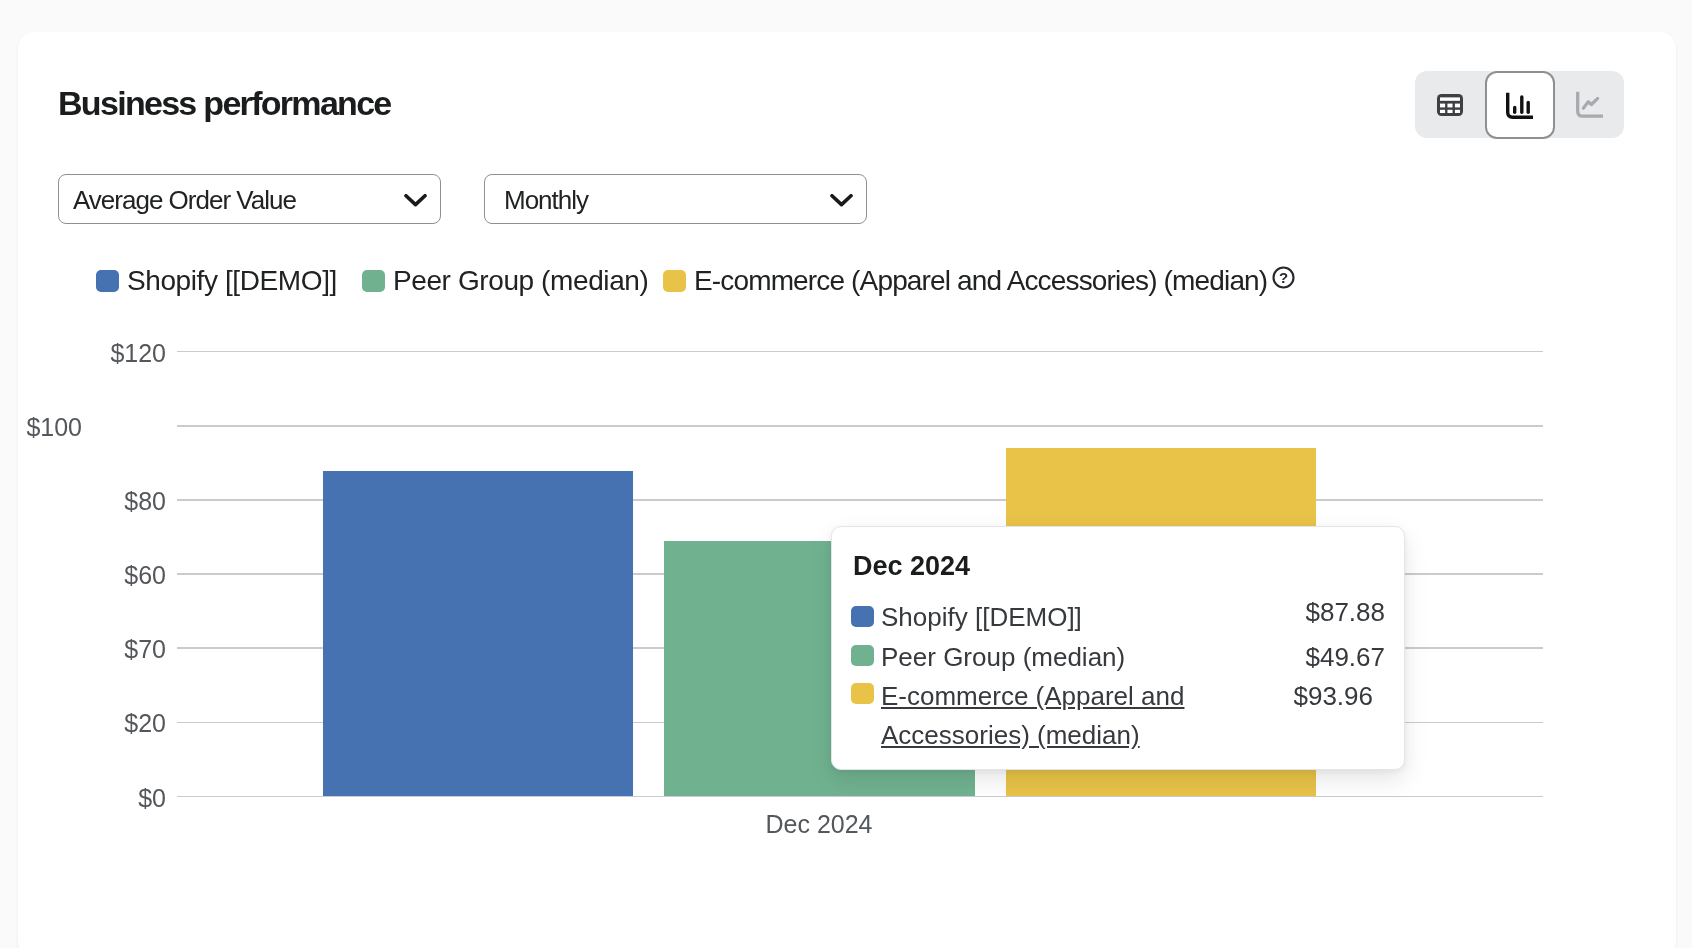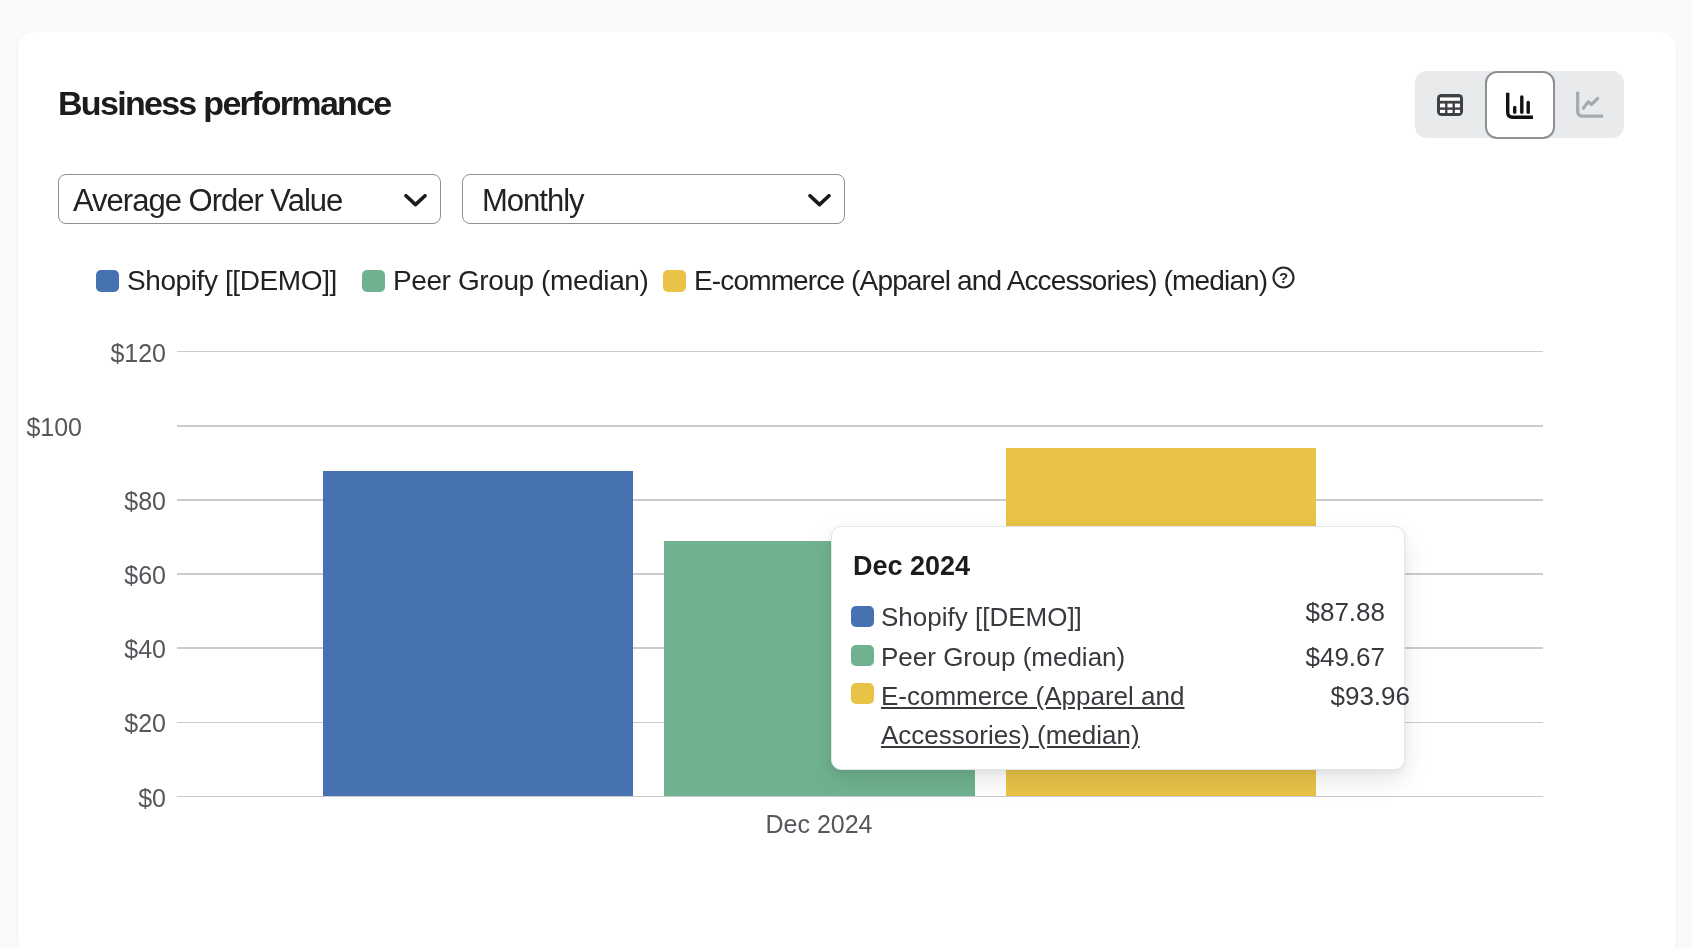--- a/index.html
+++ b/index.html
@@ -13,25 +13,25 @@
   }
   #title {
     position:absolute; left:58px; top:62px;
     font-size:34px; line-height:34px; font-weight:700; color:#1a1c1d;
     letter-spacing:-1.7px;
   }
   .sel {
     position:absolute; top:150px; height:50px; width:383px;
     border:1.5px solid #8c9196; border-radius:8px; background:#fff;
     display:flex; align-items:center; padding-left:14px; padding-top:3px;
-    font-size:31px; color:#202223; letter-spacing:-1px;
+    font-size:26px; color:#202223; letter-spacing:-1px;
   }
   .sel svg { position:absolute; right:13px; top:19px; }
   #sel1 { left:58px; }
-  #sel2 { left:462px;padding-left:19px; }
+  #sel2 { left:484px;padding-left:19px; }
   
   #seg {
     position:absolute; left:1415px; top:47px; width:209px; height:67px;
     background:#e9eaec; border-radius:12px;
   }
   .segbtn { position:absolute; top:0; width:70px; height:67px; display:flex; align-items:center; justify-content:center; }
   #segActive {
     position:absolute; left:70px; top:0; width:70px; height:68px;
     background:#fff; border:2px solid #8e9194; border-radius:12px;
     display:flex; align-items:center; justify-content:center;
@@ -114,34 +114,34 @@
   <div class="grid" style="top:475.1px;"></div>
   <div class="grid" style="top:549.3px;"></div>
   <div class="grid" style="top:623.4px;"></div>
   <div class="grid" style="top:697.6px;"></div>
   <div class="grid" style="top:771.7px;"></div>
 
   <div class="ylab" style="right:1526px; top:316.6px;">$120</div>
   <div class="ylab" style="right:1610px; top:390.8px;">$100</div>
   <div class="ylab" style="right:1526px; top:464.9px;">$80</div>
   <div class="ylab" style="right:1526px; top:539.1px;">$60</div>
-  <div class="ylab" style="right:1526px; top:613.2px;">$40</div>
+  <div class="ylab" style="right:1526px; top:613.2px;">$70</div>
   <div class="ylab" style="right:1526px; top:687.4px;">$20</div>
   <div class="ylab" style="right:1526px; top:761.5px;">$0</div>
 
   <div class="bar" style="left:322.5px; top:446.6px; width:310.5px; height:325.8px; background:#4672b2;"></div>
   <div class="bar" style="left:664px;  top:517.4px; width:310.5px; height:255.0px; background:#70b290;"></div>
   <div class="bar" style="left:1005.5px; top:424.0px; width:310.5px; height:348.4px; background:#e8c347;"></div>
 
   <div id="xlab">Dec 2024</div>
 
   <div id="tip"></div>
   <div id="tipTitle">Dec 2024</div>
   <div class="tsw" style="left:851px; top:582px; background:#4672b2;"></div>
   <div class="tsw" style="left:851px; top:620.7px; background:#70b290;"></div>
   <div class="tsw" style="left:851px; top:659.4px; background:#e8c347;"></div>
   <div class="trow" style="left:881px; top:574.1px; line-height:39.4px;">Shopify [[DEMO]]</div>
   <div class="trow" style="left:881px; top:613.5px; line-height:39.4px;">Peer Group (median)</div>
   <div class="trow" style="left:881px; top:652.9px; line-height:39.4px;text-decoration:underline;">E-commerce (Apparel and<br>Accessories) (median)</div>
   <div class="tval" style="left:1235px; top:569px; width:150px; line-height:39.4px;">$87.88</div>
   <div class="tval" style="left:1235px; top:613.5px; width:150px; line-height:39.4px;">$49.67</div>
-  <div class="tval" style="left:1260px; top:652.9px; width:150px; line-height:39.4px;">$93.96</div>
+  <div class="tval" style="left:1223px; top:652.9px; width:150px; line-height:39.4px;">$93.96</div>
 </div>
 
 </body></html>

